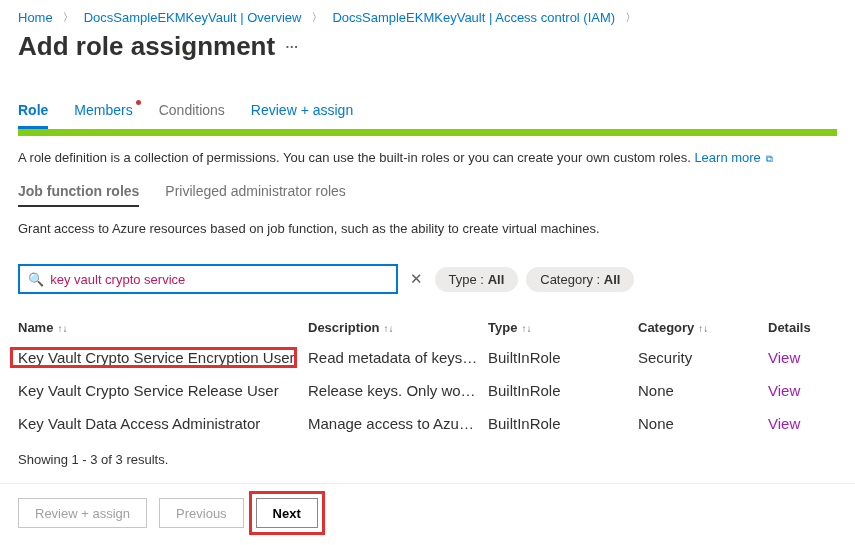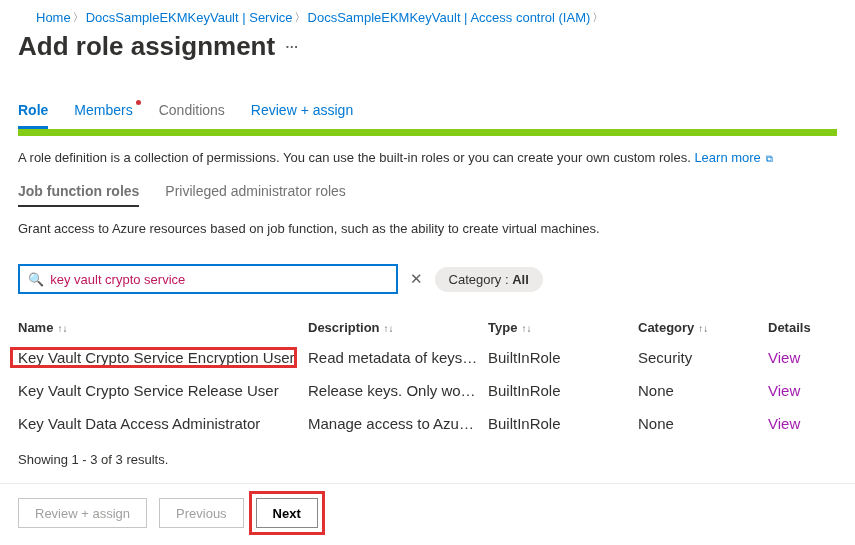--- a/index.html
+++ b/index.html
@@ -6,21 +6,21 @@
   body {
     font-family: "Segoe UI", -apple-system, BlinkMacSystemFont, sans-serif;
     font-size: 13px;
     color: #323130;
     background: #fff;
     padding: 10px 18px;
   }
   a { color: #0078d4; text-decoration: none; }
 
   
-  .breadcrumb { display: flex; align-items: center; gap: 2px; font-size: 13px; margin-bottom: 6px; margin-left: 18px; }
+  .breadcrumb { display: flex; align-items: center; gap: 10px; font-size: 13px; margin-bottom: 6px; }
   .crumb-sep { color: #605e5c; font-size: 11px; }
 
   
   .page-title-row { display: flex; align-items: center; gap: 10px; margin: 4px 0 40px 0; }
   h1 { font-size: 26px; font-weight: 600; }
   .ellipsis { color: #605e5c; letter-spacing: 2px; font-weight: bold; cursor: pointer; }
 
   
   .tabs1 { display: flex; gap: 26px; border-bottom: 7px solid #84cc16; margin-bottom: 14px; }
   .tab1 { padding: 0 0 8px 0; font-size: 14px; color: #0078d4; cursor: pointer; border-bottom: 3px solid transparent; position: relative; }
@@ -67,21 +67,21 @@
   .btn { height: 30px; padding: 0 16px; font-size: 13px; border: 1px solid #8a8886; background: #fff; cursor: pointer; }
   .btn.disabled { color: #a19f9d; border-color: #c8c6c4; cursor: default; }
   .btn.next-hl { outline: 3px solid #e03030; outline-offset: 4px; font-weight: 600; }
 </style>
 </head>
 <body>
 
 <div class="breadcrumb">
   <a>Home</a>
   <span class="crumb-sep">〉</span>
-  <a>DocsSampleEKMKeyVault | Service</a>
+  <a>DocsSampleEKMKeyVault | Overview</a>
   <span class="crumb-sep">〉</span>
   <a>DocsSampleEKMKeyVault | Access control (IAM)</a>
   <span class="crumb-sep">〉</span>
 </div>
 
 <div class="page-title-row">
   <h1>Add role assignment</h1>
   <span class="ellipsis">⋯</span>
 </div>
 
@@ -103,20 +103,23 @@
 </div>
 
 <div class="subdesc">Grant access to Azure resources based on job function, such as the ability to create virtual machines.</div>
 
 <div class="filter-row">
   <div class="search-wrap">
     <span class="search-icon">🔍</span>
     <input type="text" value="key vault crypto service" style="">
   </div>
   <span class="clear-x">✕</span>
+  <div class="pill">
+    <span>Type :</span> <strong>All</strong>
+  </div>
   <div class="pill">
     <span>Category :</span> <strong>All</strong>
   </div>
 </div>
 
 <div class="grid">
   <div class="grid-head">
     <div><span>Name</span><span class="sort-arrows">↑↓</span></div>
     <div><span>Description</span><span class="sort-arrows">↑↓</span></div>
     <div><span>Type</span><span class="sort-arrows">↑↓</span></div>

